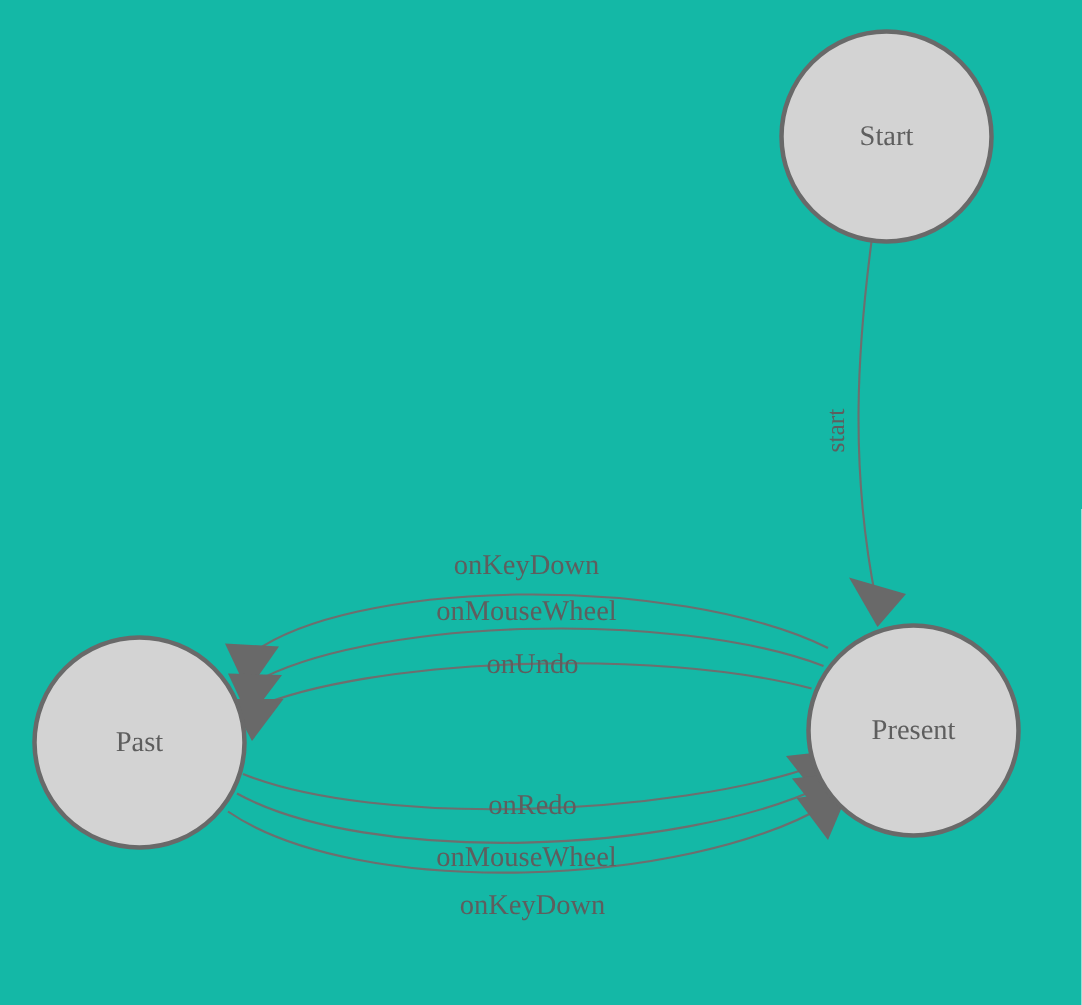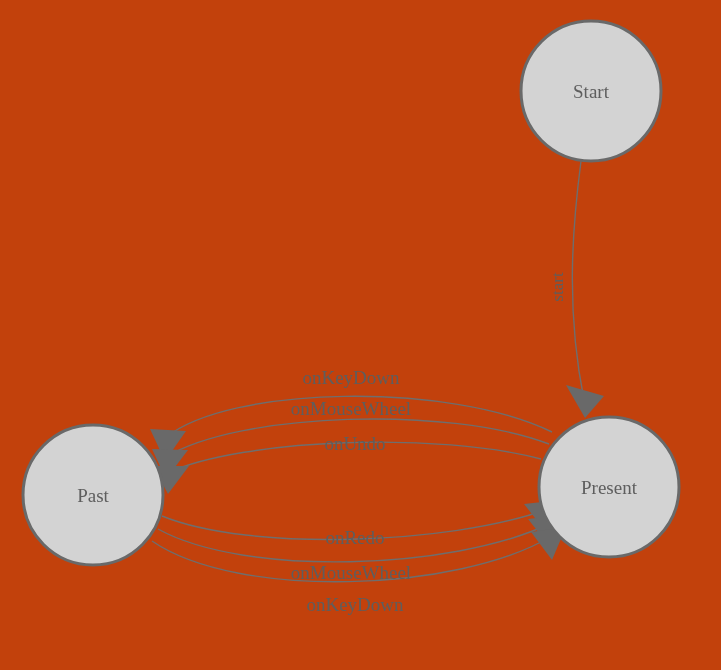--- a/index.html
+++ b/index.html
@@ -10,21 +10,21 @@
   body {
     width: 721px;
     height: 670px;
     overflow: hidden;
     font-family: "Liberation Serif", "DejaVu Serif", serif;
   }
   #diagram-root {
     position: relative;
     width: 721px;
     height: 670px;
-    background: #c2410c;
+    background: #14b8a6;
   }
   svg#state-diagram {
     display: block;
     width: 721px;
     height: 670px;
   }
   .node-circle {
     fill: #d3d3d3;
     stroke: #696969;
     stroke-width: 3;

